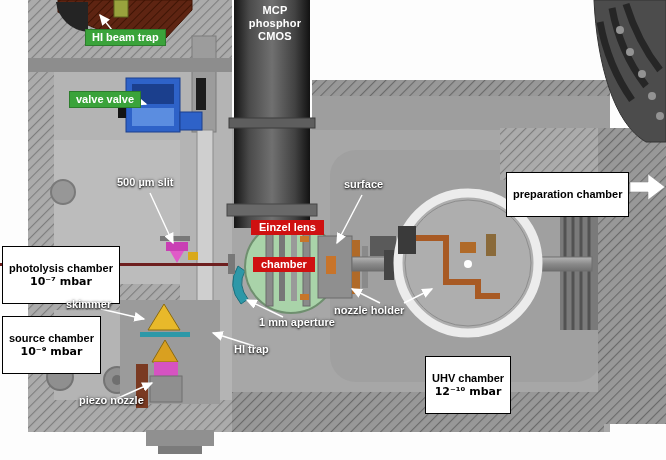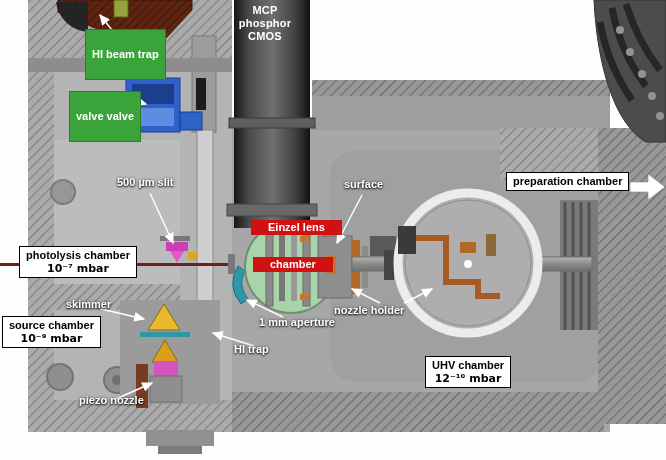--- a/index.html
+++ b/index.html
@@ -1,23 +1,23 @@
 <!DOCTYPE html>
 <html><head>
 <meta charset="utf-8">
 <style>
   * { margin:0; padding:0; box-sizing:border-box; }
   html,body { background:#ffffff; font-family:"Liberation Sans", sans-serif; }
   .stage { position:relative; width:666px; height:460px; background:#fff; overflow:hidden; }
   .stage > svg { position:absolute; left:0; top:0; z-index:1; }
   .lbl { position:absolute; z-index:2; font-weight:bold; font-size:11px; line-height:1.2; white-space:nowrap; }
   .lbl.white { color:#fff; text-shadow:0 1px 2px rgba(0,0,0,.9), 0 0 3px rgba(0,0,0,.6);text-align:right; }
-  .lbl.green { background:#3aa33a; color:#fff; padding:18px 6px; box-shadow:0 0 0 1px #2c7d2c; }
-  .lbl.red   { background:#cf1111; color:#fff; padding:1px 17px; }
-  .lbl.box   { background:#ffffff; color:#000; border:1px solid #000; padding:2px 6px; }
+  .lbl.green { background:#3aa33a; color:#fff; padding:1px 6px; box-shadow:0 0 0 1px #2c7d2c; }
+  .lbl.red   { background:#cf1111; color:#fff; padding:1px 8px; }
+  .lbl.box   { background:#ffffff; color:#000; border:1px solid #000; padding:15px 6px; }
   .lbl.box .line { display:block; }
   .pressure { font-family:"DejaVu Sans", sans-serif;text-align:center; }
   .lbl.mcp { color:#fff; text-align:center; white-space:pre-line; font-size:11px; letter-spacing:.2px; }
 </style>
 </head>
 <body>
 
 <div class="stage">
 
   <svg width="666" height="460" viewBox="0 0 666 460">
@@ -183,37 +183,37 @@
       <line x1="283" y1="317" x2="247" y2="300" marker-end="url(#aw)"></line>
       <line x1="254" y1="346" x2="213" y2="333" marker-end="url(#aw)"></line>
       <line x1="116" y1="399" x2="152" y2="383" marker-end="url(#aw)"></line>
       <line x1="112" y1="30" x2="100" y2="15" marker-end="url(#aw)"></line>
       <line x1="133" y1="100" x2="146" y2="104" marker-end="url(#aw)"></line>
     </g>
   </svg>
 
   <div class="lbl green" style="left:86px; top:30px">HI beam trap</div>
 
-  <div class="lbl mcp" style="left:220px; top:4px; width:90px">MCP
+  <div class="lbl mcp" style="left:230px; top:4px; width:90px">MCP
 phosphor
 CMOS</div>
 
   <div class="lbl green" style="left:70px; top:92px">valve valve</div>
 
   <div class="lbl white" style="left:117px; top:176px">500 µm slit</div>
 
   <div class="lbl white" style="left:344px; top:178px">surface</div>
 
   <div class="lbl box" style="left:506px; top:172px">preparation chamber</div>
 
   <div class="lbl red" style="left:251px; top:220px">Einzel lens</div>
 
   <div class="lbl red" style="left:253px; top:257px">chamber</div>
 
-  <div class="lbl box" style="left:19px; top:246px">
+  <div class="lbl box" style="left:2px; top:246px">
     <span class="line">photolysis chamber</span>
     <span class="line pressure">10⁻⁷ mbar</span>
   </div>
 
   <div class="lbl white" style="left:66px; top:298px">skimmer</div>
 
   <div class="lbl white" style="left:334px; top:304px">nozzle holder</div>
 
   <div class="lbl box" style="left:2px; top:316px">
     <span class="line">source chamber</span>

